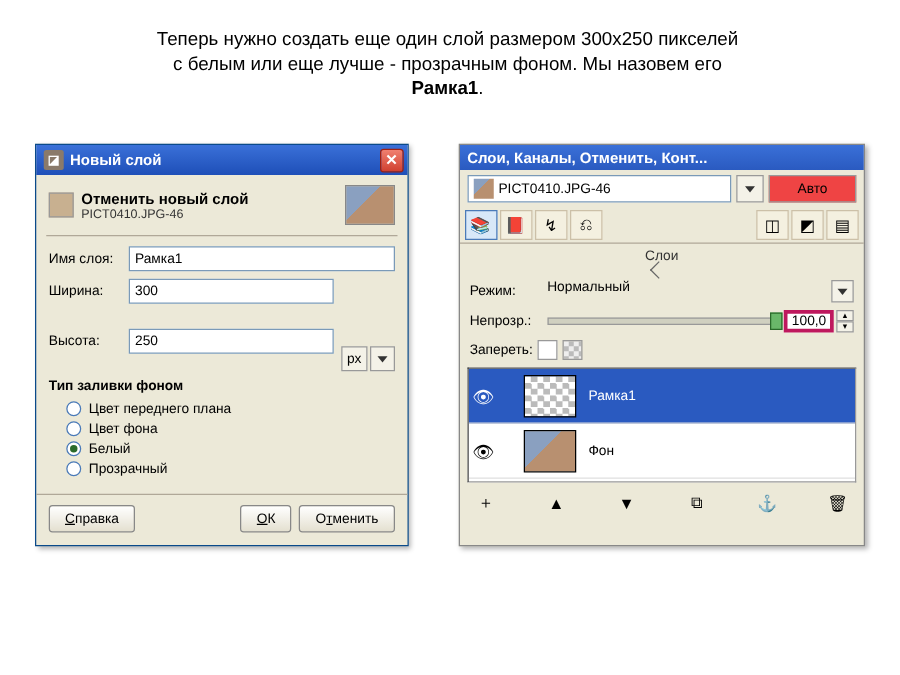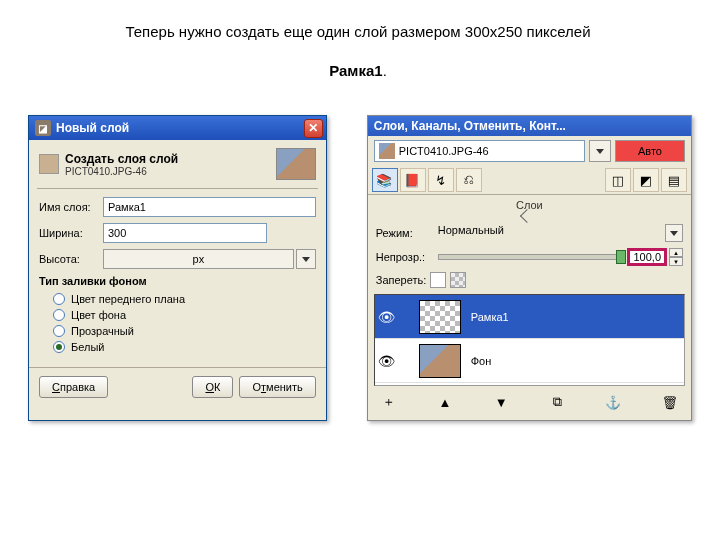--- a/index.html
+++ b/index.html
@@ -19,21 +19,21 @@
   .dlg-head .txt { flex:1; }
   .dlg-head .h1 { font-weight: bold; font-size: 12px; }
   .dlg-head .h2 { font-size: 10px; color:#333; }
   .dlg-head .thumb { width:40px; height:32px; background: linear-gradient(135deg,#8aa0c0 40%,#b89070 40%); border:1px solid #888;}
   .dlg hr { border:none; border-top:1px solid #b0a898; margin: 2px 8px; }
   .dlg .body { padding: 6px 10px; }
   .formrow { display:flex; align-items:center; margin-bottom:6px; gap:6px; }
   .formrow label { width: 58px; text-align:left; }
   .textin { flex:1; height:20px; border:1px solid #7a9ab8; background:#fff; padding:0 4px; font-size:11px; }
   .numrow .textin { width: 164px; flex:none; }
-  .unitsel { flex:1; display:flex; gap:2px; }
+  .unitsel { flex:1; display:flex; gap:2px;margin-top:28px; }
   .unitsel .unit { flex:1; height:20px; border:1px solid #999; background:#f4f2e8; display:flex;align-items:center;justify-content:center; }
   .unitsel .dd { width:20px; height:20px; border:1px solid #999; background:#f4f2e8; display:flex;align-items:center;justify-content:center;}
   .section-title { font-weight:bold; margin: 6px 0 4px 0; }
   .radio { display:flex; align-items:center; gap:6px; padding: 2px 0 2px 14px; cursor:pointer; }
   .radio .dot { width:12px; height:12px; border:1px solid #4a7ab8; border-radius:50%; display:flex;align-items:center;justify-content:center; background:#fff;}
   .radio.selected .dot::after { content:''; width:6px; height:6px; background:#2a6a2a; border-radius:50%; }
   .dlg-buttons { display:flex; justify-content:space-between; padding: 8px 10px 10px 10px; border-top:1px solid #b0a898; margin-top:6px; }
   .btn { height:22px; padding: 0 12px; border:1px solid #888; background:linear-gradient(#fff,#e4e0d0); border-radius:3px; cursor:pointer; display:flex;align-items:center; text-decoration:underline dotted transparent;}
   .btn span.u { text-decoration: underline; }
 
@@ -74,75 +74,76 @@
   .panel .lname { padding-left:10px;}
   .panel .footrow { display:flex; gap:6px; padding:6px 10px 8px 10px; justify-content:space-between;}
   .panel .footrow .fb { width:22px;height:20px;display:flex;align-items:center;justify-content:center;font-size:13px;cursor:pointer;}
   .chev::before{content:'';display:inline-block;width:0;height:0;border-left:4px solid transparent;border-right:4px solid transparent;border-top:5px solid #333;}
 </style>
 </head>
 <body>
 
 <div class="instruction">
   <span>Теперь нужно создать еще один слой размером 300х250 пикселей</span><br>
-  <br>
+  <span>с белым или еще лучше - прозрачным фоном. Мы назовем его</span><br>
   <span class="bold">Рамка1</span><span>.</span>
 </div>
 
 <div class="panels">
 
   <div class="dlg">
     <div class="titlebar">
       <div class="ticon">◪</div>
       <span>Новый слой</span>
       <div class="spacer"></div>
       <div class="closebtn">✕</div>
     </div>
     <div class="dlg-head">
       <div class="icon"></div>
       <div class="txt">
-        <div class="h1">Создать слоя слой</div>
+        <div class="h1">Отменить новый слой</div>
         <div class="h2">PICT0410.JPG-46</div>
       </div>
       <div class="thumb"></div>
     </div>
     <hr>
     <div class="body">
       <div class="formrow">
         <label>Имя слоя:</label>
         <input class="textin" value="Рамка1" style="">
       </div>
       <div class="formrow numrow">
         <label>Ширина:</label>
         <input class="textin" value="300" style="">
       </div>
       <div class="formrow numrow" style="margin-bottom:2px;">
         <label>Высота:</label>
+        <input class="textin" value="250" style="">
         <div class="unitsel">
           <div class="unit">px</div>
           <div class="dd chev"></div>
         </div>
       </div>
 
       <div class="section-title">Тип заливки фоном</div>
       <div class="radio">
           <div class="dot"></div>
           <span>Цвет переднего плана</span>
         </div>
       <div class="radio">
           <div class="dot"></div>
           <span>Цвет фона</span>
         </div>
+      <div class="radio selected">
+          <div class="dot"></div>
+          <span>Белый</span>
+        </div>
       <div class="radio">
           <div class="dot"></div>
           <span>Прозрачный</span>
-        </div>
-      <div class="radio selected">
-          <div class="dot"></div>
-          <span>Белый</span>
         </div>
     </div>
     <div class="dlg-buttons">
       <div class="btn">
           <span class="u">С</span>
           <span>правка</span>
         </div>
       <div style="display:flex;gap:6px;">
         <div class="btn">
             <span class="u">О</span>

